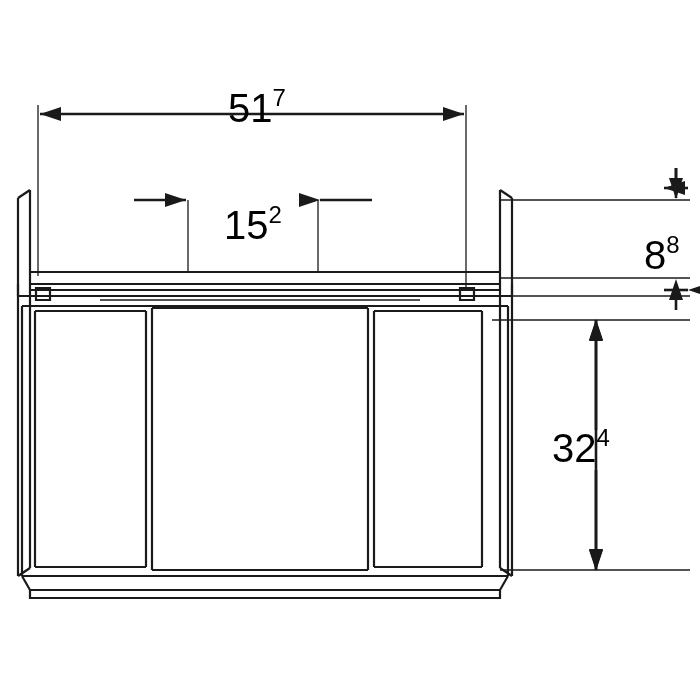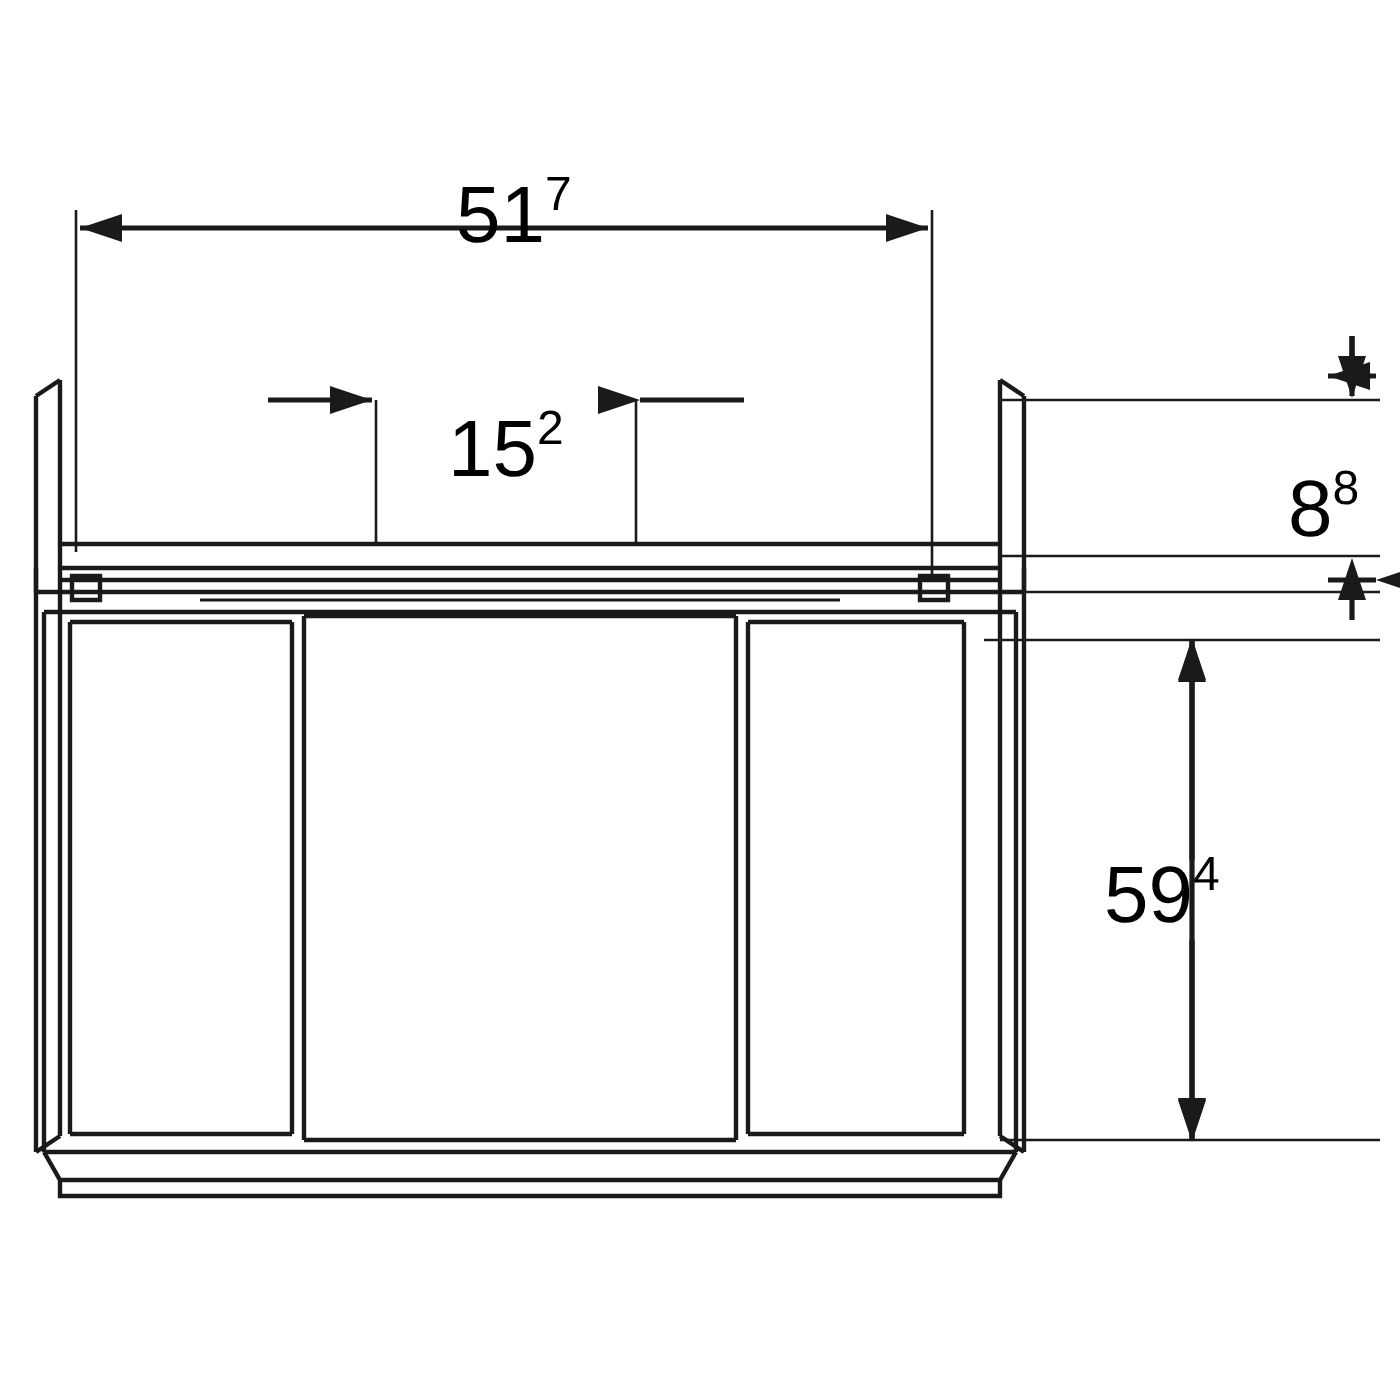--- a/index.html
+++ b/index.html
@@ -156,16 +156,16 @@
 
   <div class="dim-label" style="left:224px; top:174px;margin-top:31px;">
     <span class="main">15</span><span class="sup">2</span>
   </div>
 
   <div class="dim-label" style="left:644px; top:215px;margin-top:20px;">
     <span class="main">8</span><span class="sup">8</span>
   </div>
 
   <div class="dim-label" style="left:552px; top:428px;">
-    <span class="main">59</span><span class="sup">4</span>
+    <span class="main">32</span><span class="sup">4</span>
   </div>
 
 </div>
 
 </body></html>

